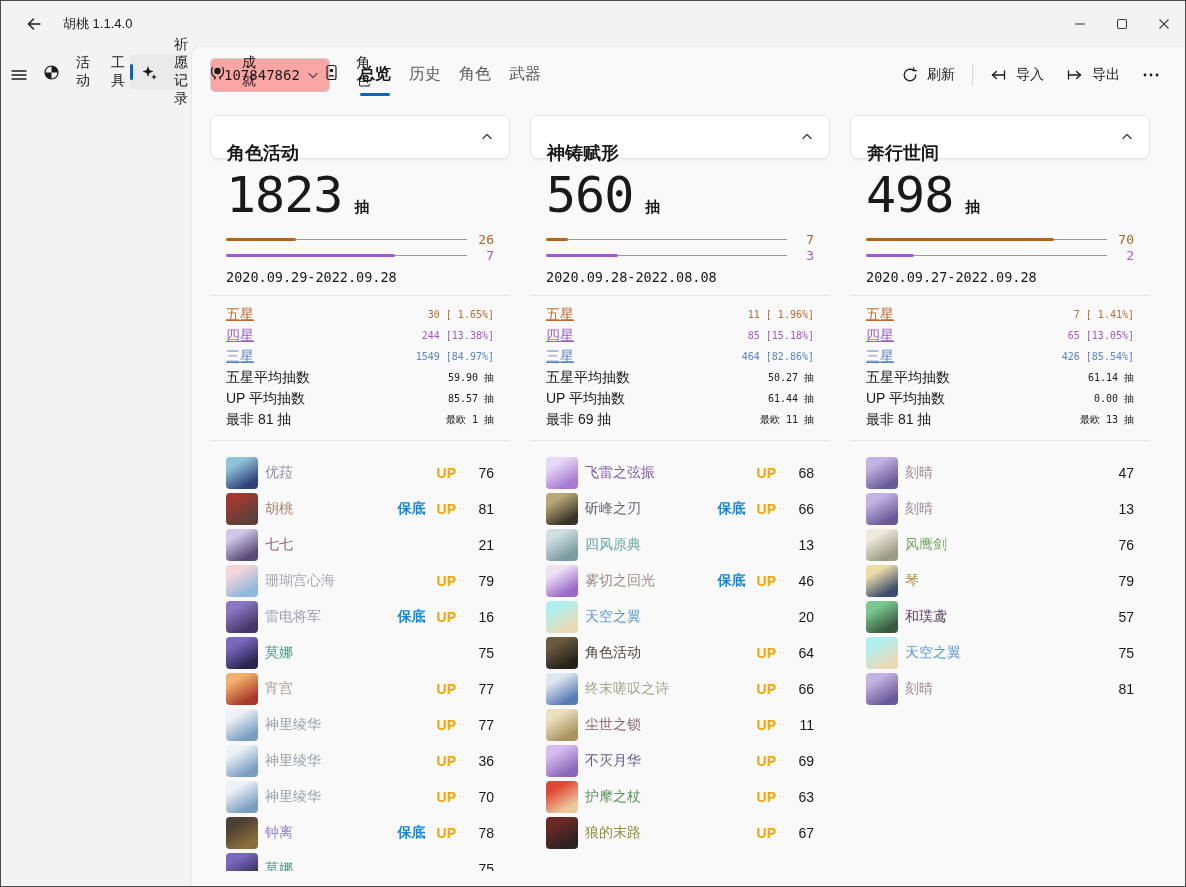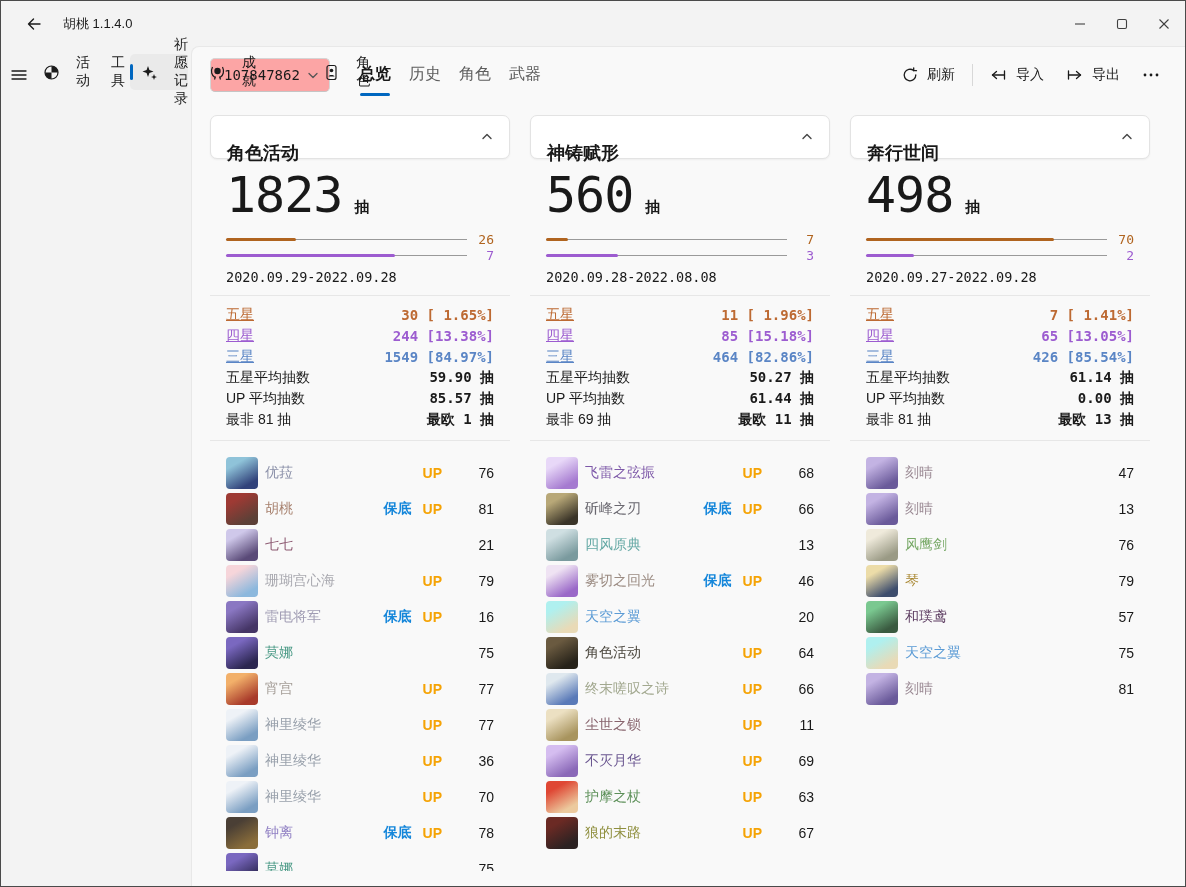--- a/index.html
+++ b/index.html
@@ -76,34 +76,34 @@
   .bar-row { display:flex; align-items:center; gap:9px; height:16px; }
   .bar-track { flex:1; position:relative; height:3px; }
   .bar-track::before { content:''; position:absolute; left:0; right:0; top:1px; height:1px; background:#9a9a9a; }
   .bar-fill { position:absolute; left:0; top:0; height:3px; border-radius:2px; }
   .bar-val { font-family:"DejaVu Sans Mono","Liberation Mono",monospace; font-size:13px; min-width:18px; text-align:right; }
   .date-range { margin:6px 16px 0; font-family:"DejaVu Sans Mono","Liberation Mono",monospace; font-size:13.5px; color:#191919; }
   .h-divider { height:1px; background:#e7e7e7; margin-top:10px; }
   .stats { padding:8px 16px 0; }
   .stat-row { height:21px; display:flex; align-items:center; justify-content:space-between; font-size:14px; }
   .stat-label { color:#1a1a1a; }
-  .stat-value { font-family:"DejaVu Sans Mono","Liberation Mono",monospace; font-size:14px; white-space:pre; color:#1a1a1a;font-weight:bold; }
+  .stat-value { font-family:"DejaVu Sans Mono","Liberation Mono",monospace; font-size:10px; white-space:pre; color:#1a1a1a; }
   .stat-row.star5 .stat-label, .stat-row.star5 .stat-value { color:#bd6a33; }
   .stat-row.star4 .stat-label, .stat-row.star4 .stat-value { color:#9c5cd0; }
   .stat-row.star3 .stat-label, .stat-row.star3 .stat-value { color:#5a85c5; }
   .stat-row.linkrow .stat-label { text-decoration:underline; }
   .list { padding:14px 16px 0; }
   .item-row { height:36px; display:flex; align-items:center; gap:7px; }
   .item-avatar { width:32px; height:32px; border-radius:4px; flex:none; }
   .item-name { font-size:14px; }
   .badges { margin-left:auto; display:flex; align-items:center; gap:11px; }
   .badge { font-size:14px; font-weight:600; }
   .badge-up { color:#f5a305; }
   .badge-pity { color:#1486da; }
-  .item-count { min-width:20px; text-align:right; font-size:14px; color:#191919; margin-left:25px; }
+  .item-count { min-width:20px; text-align:right; font-size:14px; color:#191919; margin-left:11px; }
 </style>
 </head>
 <body>
 
 <div class="titlebar">
   <button class="tb-btn">
     <svg width="16" height="16" viewBox="0 0 16 16" fill="none" stroke="currentColor" stroke-width="1.4" stroke-linecap="round" stroke-linejoin="round">
         <path d="M14 8 H2.5 M7.5 3 L2.5 8 L7.5 13"></path>
       </svg>
   </button>

